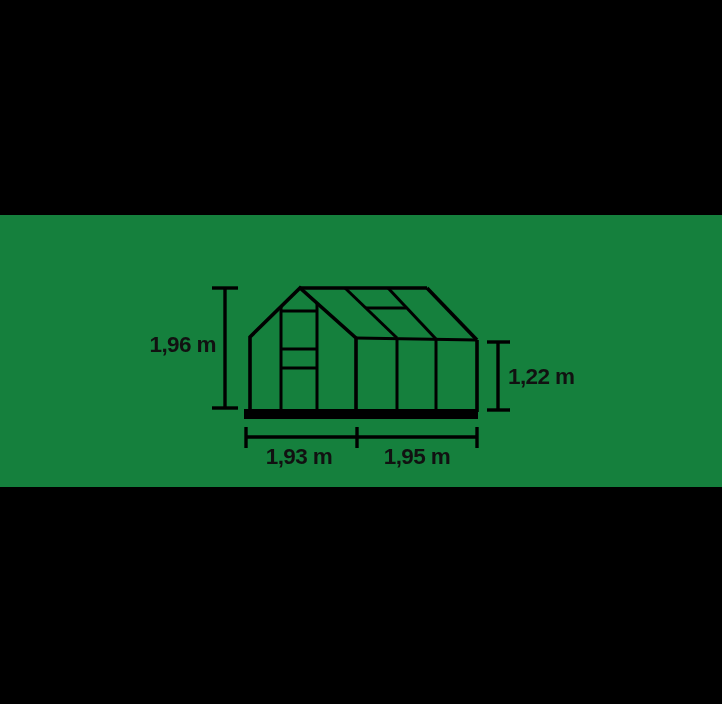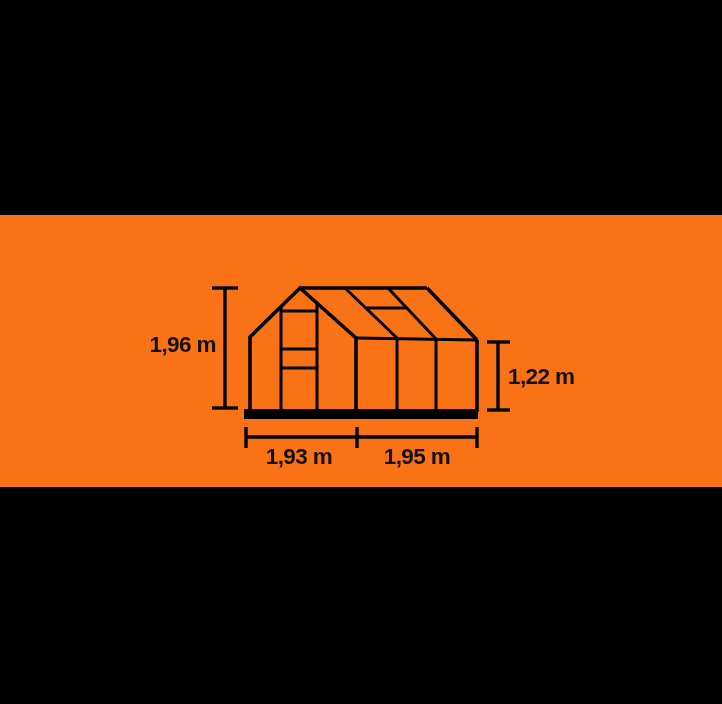--- a/index.html
+++ b/index.html
@@ -5,21 +5,21 @@
   html, body {
     margin: 0;
     padding: 0;
     background: #000;
   }
   .page {
     position: relative;
     width: 722px;
     height: 516px;
     overflow: hidden;
-    background: #f97316;
+    background: #15803d;
     font-family: "Liberation Sans", sans-serif;
   }
   svg { display: block; }
   .dim-label {
     font-family: "Liberation Sans", "DejaVu Sans", sans-serif;
     font-size: 22.5px;
     font-weight: 700;
     letter-spacing: -0.6px;
   }
 </style>

